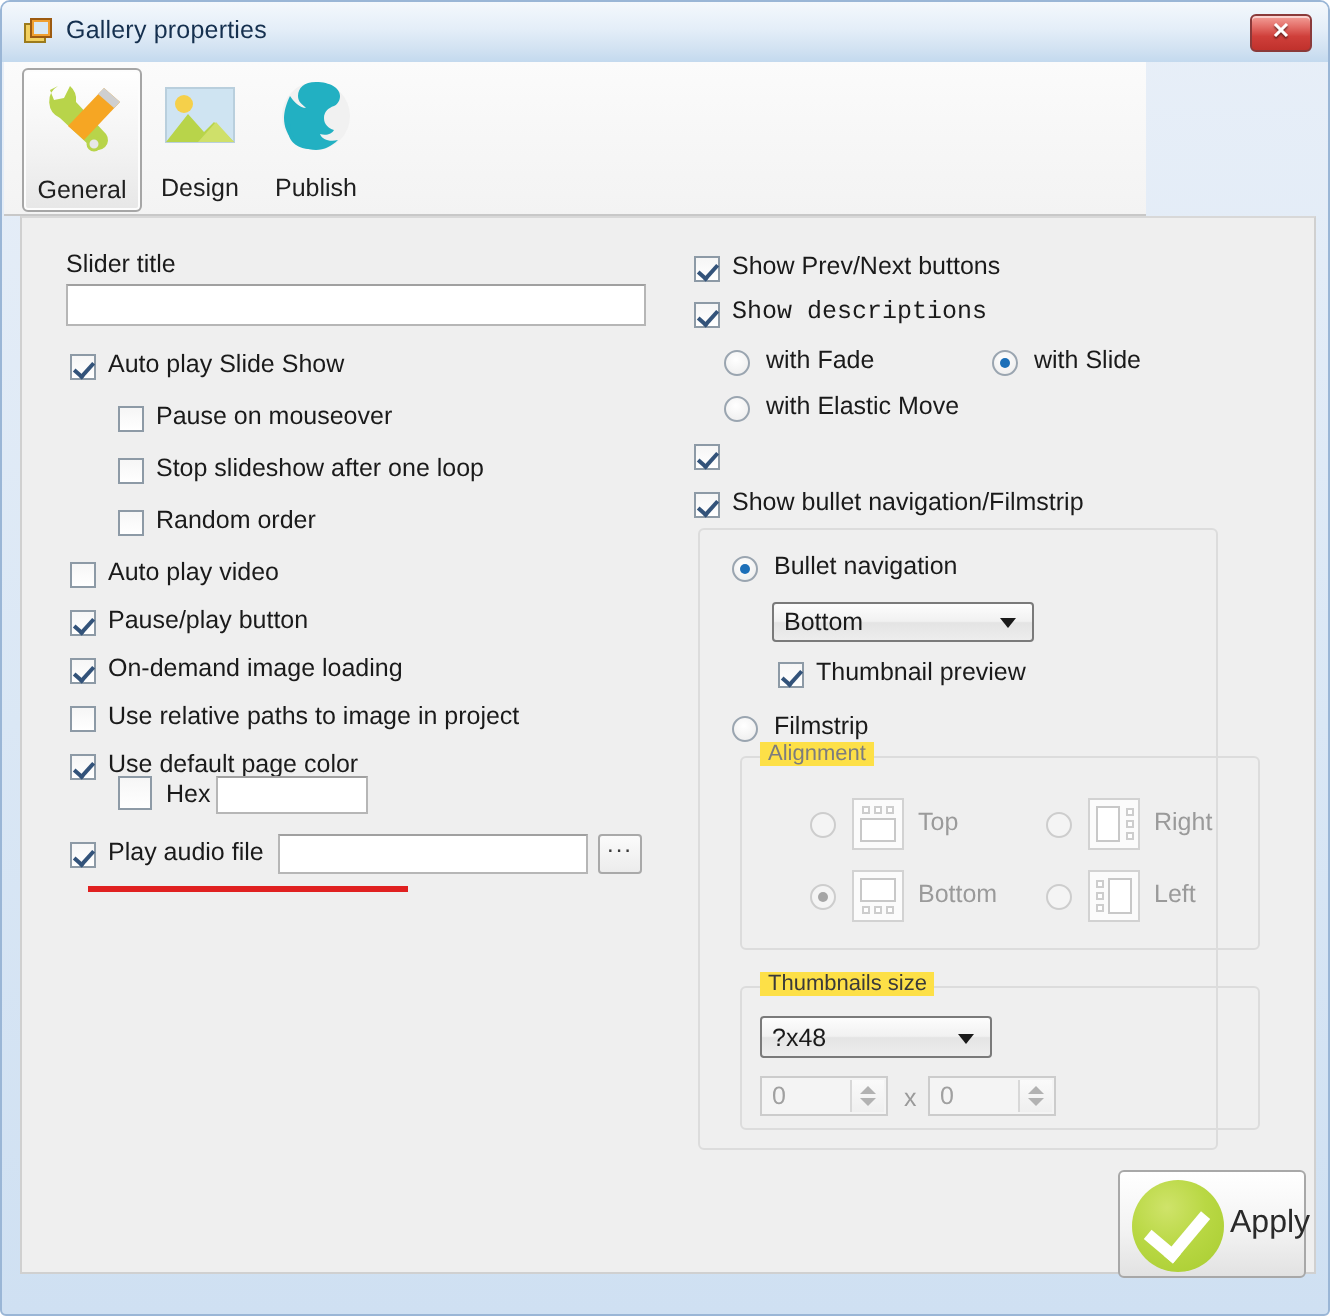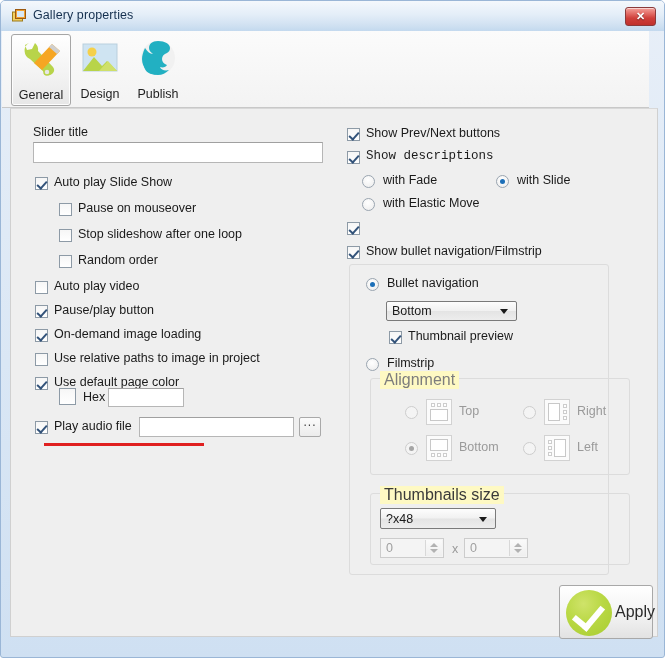--- a/index.html
+++ b/index.html
@@ -59,21 +59,21 @@
     font-weight: bold;
     line-height: 16px;
     text-align: center;
     text-shadow: 0 1px 1px rgba(0,0,0,.5);
   }
 
   
   #tabstrip {
     position: absolute;
     left: 1px; top: 30px;
-    width: 647px; height: 76px;
+    width: 571px; height: 76px;
     background: linear-gradient(to bottom, #fbfbfb 0%, #f3f3f3 100%);
     border-bottom: 1px solid #c8c8c8;
   }
   .tab {
     position: absolute;
     top: 3px;
     width: 58px; height: 70px;
     text-align: center;
     cursor: pointer;
   }
@@ -226,23 +226,23 @@
   .group {
     position: absolute;
     box-sizing: border-box;
     border: 1px solid #dcdcdc;
     border-radius: 3px;
     background: transparent;
   }
   .group > .gtitle {
     position: absolute;
     left: 9px; top: -8px;
-    background: #fef9c3;
+    background: #fde047;
     padding: 0 4px;
-    font-size: 16px;
+    font-size: 11px;
     color: #3a3a3a;
     white-space: nowrap;
   }
   .group.dim > .gtitle { color: #7d7d7d; }
 
   
   .browse {
     position: absolute;
     box-sizing: border-box;
     border: 1px solid #a9a9a9;

